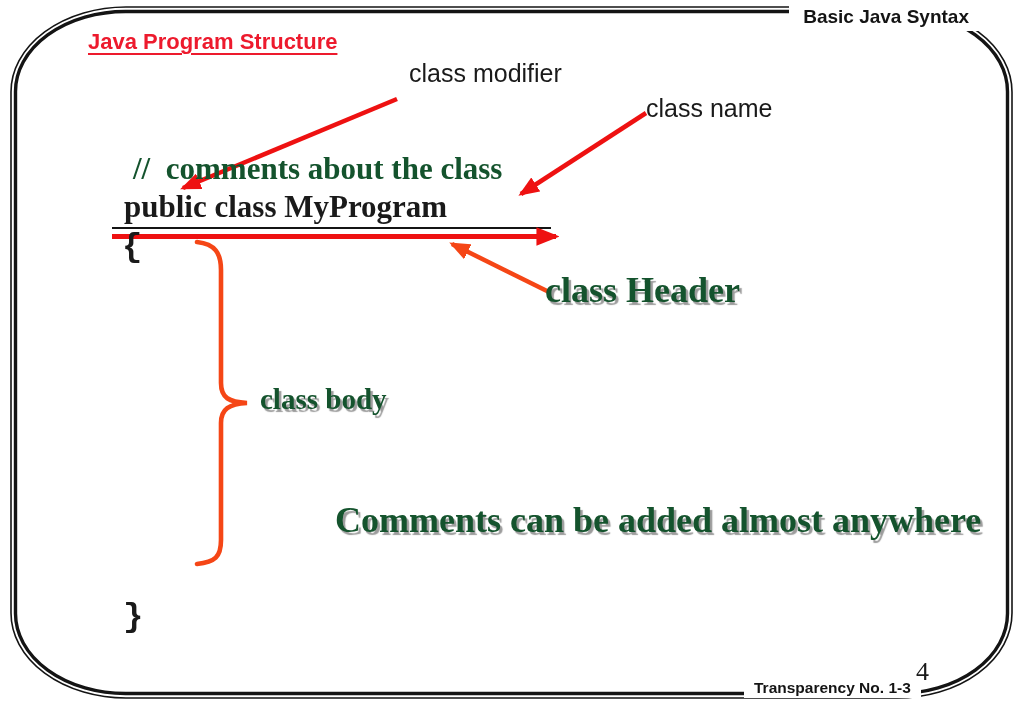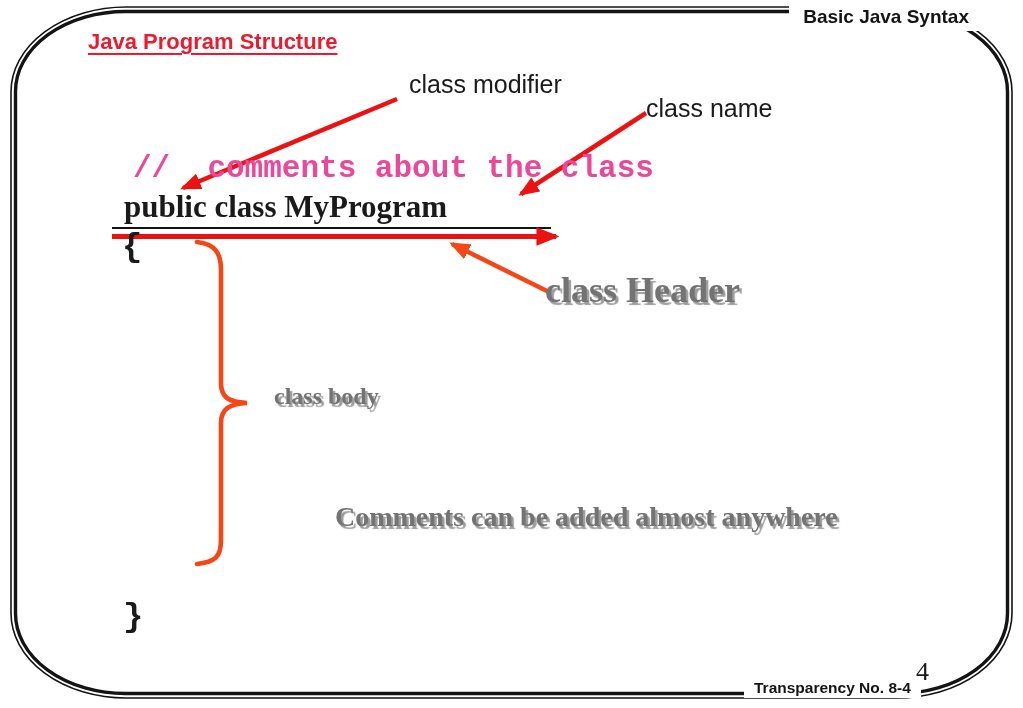--- a/index.html
+++ b/index.html
@@ -18,41 +18,41 @@
     top:4px;right:44px;z-index:3;
     background:#ffffff;padding:3px 10px 4px 14px;
     font-size:19px;font-weight:bold;color:#141414;
   }
   .title{
     left:88px;top:30px;
     font-size:22px;font-weight:bold;color:#ed1a2d;
     text-decoration:underline;text-decoration-thickness:2px;text-underline-offset:4px;
   }
   .lbl-plain{font-size:25px;color:#1a1a1a;}
-  .lbl-class-modifier{left:409px;top:71px;}
+  .lbl-class-modifier{left:409px;top:60px;}
   .lbl-class-name{left:646px;top:95px;text-align:center;}
 
   .code{
     font-family:"Liberation Mono","DejaVu Sans Mono",monospace;
     font-weight:bold;font-size:31px;color:#1a1a1a;
   }
-  .code-comment{left:133px;top:153px;color:#ec4899;}
+  .code-comment{left:133px;top:153px;color:#14532d;font-family:Liberation Serif, serif;}
   .code-declaration{left:124px;top:191px;font-family:Liberation Serif, serif;}
   .code-brace{font-size:34px;}
   .code-open-brace{left:122px;top:230px;}
   .code-close-brace{left:123px;top:600px;}
 
   .blue-note{
     font-family:"Liberation Serif",serif;
-    font-weight:bold;color:#737373;
+    font-weight:bold;color:#14532d;
     text-shadow:2.5px 2.5px 1px #9c9c9c;
   }
   .lbl-class-header{left:545px;top:272px;font-size:36px;}
-  .lbl-class-body{left:274px;top:384px;font-size:24px;}
-  .lbl-comments-note{left:335px;top:502px;font-size:28px;}
+  .lbl-class-body{left:260px;top:384px;font-size:29px;}
+  .lbl-comments-note{left:335px;top:502px;font-size:36px;}
 
   .page-number{
     left:916px;top:658px;
     font-family:"Liberation Serif",serif;
     font-size:26px;color:#1a1a1a;
   }
   .footer-label{
     left:744px;top:678px;z-index:3;
     background:#ffffff;padding:2px 10px;
     font-size:15.5px;font-weight:bold;color:#141414;
@@ -107,15 +107,15 @@
   <div class="txt code code-brace code-close-brace">}</div>
 
   <div class="txt blue-note lbl-class-header">class Header</div>
 
   <div class="txt blue-note lbl-class-body">class body</div>
 
   <div class="txt blue-note lbl-comments-note">Comments can be added almost anywhere</div>
 
   <div class="txt page-number">4</div>
 
-  <div class="txt footer-label">Transparency No. 8-4</div>
+  <div class="txt footer-label">Transparency No. 1-3</div>
 
 </div>
 
 </body></html>

